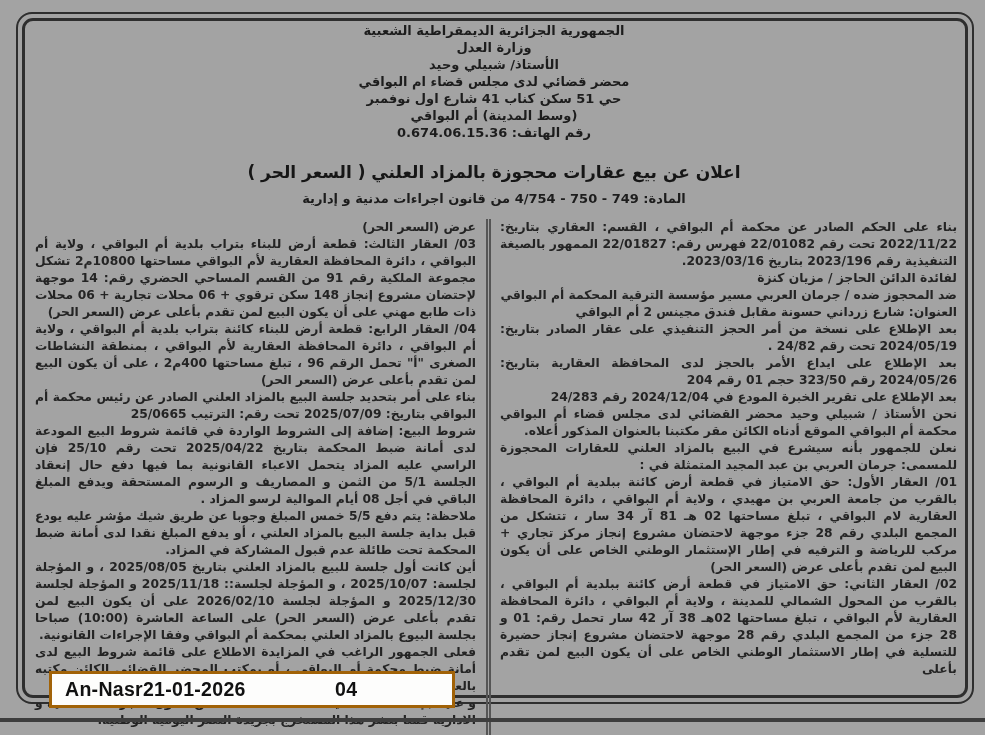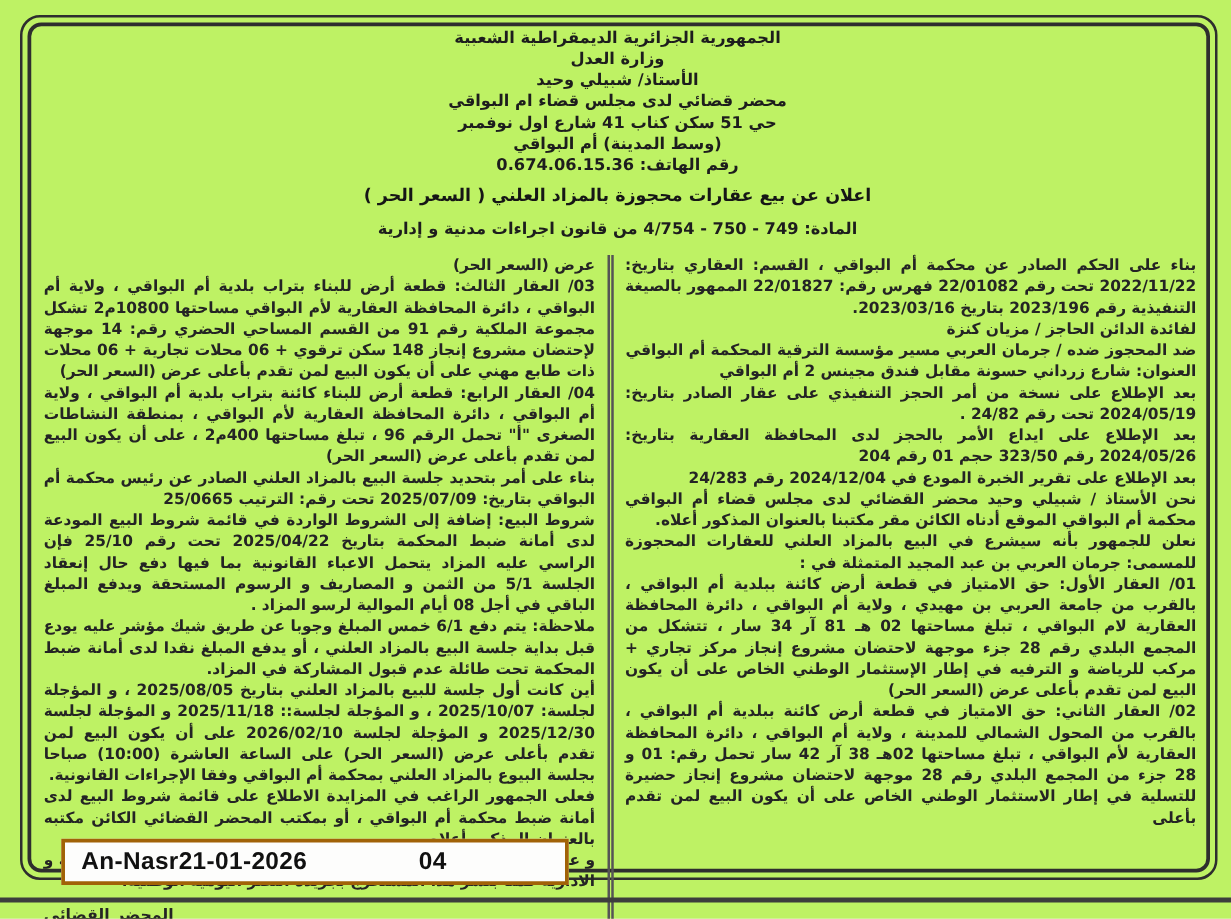--- a/index.html
+++ b/index.html
@@ -1,42 +1,42 @@
 <!DOCTYPE html>
 <html><head>
 <meta charset="utf-8">
 <style>
   * { box-sizing: border-box; margin: 0; padding: 0; }
   html, body { width: 985px; height: 735px; overflow: hidden; }
   body { background: #f3f3f1; }
   .page {
     position: relative; width: 985px; height: 735px;
-    background: #bef264; color: #222;
+    background: #a3a3a3; color: #222;
     font-family: "DejaVu Sans", sans-serif;
   }
   
   .frame-outer {
     position: absolute; left: 16px; top: 12px; width: 958px; height: 692px;
     border: 2px solid #2e2e2e; border-radius: 16px; z-index: 1;
   }
   .frame-inner {
     position: absolute; left: 4px; top: 4px; right: 4px; bottom: 4px;
     border: 3px solid #2e2e2e; border-radius: 11px;
   }
   .content {
     position: absolute; left: 31px; top: 22px; width: 926px; z-index: 2;
     direction: rtl; text-align: right;
   }
   .hline {
     text-align: center; font-weight: 700; font-size: 13px; line-height: 17px;
     color: #1d1d1d; letter-spacing: 0.1px;
   }
   .title {
-    text-align: center; font-weight: 700; font-size: 14px; line-height: 28px;
-    margin-top: 2px; color: #161616;
+    text-align: center; font-weight: 700; font-size: 17px; line-height: 28px;
+    margin-top: 17px; color: #161616;
   }
   .subtitle {
     text-align: center; font-weight: 700; font-size: 13px; line-height: 19px;
     margin-top: 3px; color: #1d1d1d;
   }
   .cols { display: flex; margin-top: 11px; align-items: stretch; }
   .col { font-size: 12.3px; line-height: 17px; font-weight: 700; color: #242424; }
   .col p { text-align: justify; margin: 0; }
   .col-right { width: 471px; padding-left: 9px; border-left: 5px double #555; }
   .col-left  { width: 455px; padding-right: 10px; padding-left: 4px; }
@@ -95,21 +95,21 @@
         <p>01/ العقار الأول: حق الامتياز في قطعة أرض كائنة ببلدية أم البواقي ، بالقرب من جامعة العربي بن مهيدي ، ولاية أم البواقي ، دائرة المحافظة العقارية لام البواقي ، تبلغ مساحتها 02 هـ 81 آر 34 سار ، تتشكل من المجمع البلدي رقم 28 جزء موجهة لاحتضان مشروع إنجاز مركز تجاري + مركب للرياضة و الترفيه في إطار الإستثمار الوطني الخاص على أن يكون البيع لمن تقدم بأعلى عرض (السعر الحر)</p>
         <p>02/ العقار الثاني: حق الامتياز في قطعة أرض كائنة ببلدية أم البواقي ، بالقرب من المحول الشمالي للمدينة ، ولاية أم البواقي ، دائرة المحافظة العقارية لأم البواقي ، تبلغ مساحتها 02هـ 38 آر 42 سار تحمل رقم: 01 و 28 جزء من المجمع البلدي رقم 28 موجهة لاحتضان مشروع إنجاز حضيرة للتسلية في إطار الاستثمار الوطني الخاص على أن يكون البيع لمن تقدم بأعلى</p>
       </div>
 
       <div class="col col-left">
         <p>عرض (السعر الحر)</p>
         <p>03/ العقار الثالث: قطعة أرض للبناء بتراب بلدية أم البواقي ، ولاية أم البواقي ، دائرة المحافظة العقارية لأم البواقي مساحتها 10800م2 تشكل مجموعة الملكية رقم 91 من القسم المساحي الحضري رقم: 14 موجهة لإحتضان مشروع إنجاز 148 سكن ترقوي + 06 محلات تجارية + 06 محلات ذات طابع مهني على أن يكون البيع لمن تقدم بأعلى عرض (السعر الحر)</p>
         <p>04/ العقار الرابع: قطعة أرض للبناء كائنة بتراب بلدية أم البواقي ، ولاية أم البواقي ، دائرة المحافظة العقارية لأم البواقي ، بمنطقة النشاطات الصغرى "أ" تحمل الرقم 96 ، تبلغ مساحتها 400م2 ، على أن يكون البيع لمن تقدم بأعلى عرض (السعر الحر)</p>
         <p>بناء على أمر بتحديد جلسة البيع بالمزاد العلني الصادر عن رئيس محكمة أم البواقي بتاريخ: 2025/07/09 تحت رقم: الترتيب 25/0665</p>
         <p>شروط البيع: إضافة إلى الشروط الواردة في قائمة شروط البيع المودعة لدى أمانة ضبط المحكمة بتاريخ 2025/04/22 تحت رقم 25/10 فإن الراسي عليه المزاد يتحمل الاعباء القانونية بما فيها دفع حال إنعقاد الجلسة 5/1 من الثمن و المصاريف و الرسوم المستحقة ويدفع المبلغ الباقي في أجل 08 أيام الموالية لرسو المزاد .</p>
-        <p>ملاحظة: يتم دفع 6/1 خمس المبلغ وجوبا عن طريق شيك مؤشر عليه يودع قبل بداية جلسة البيع بالمزاد العلني ، أو يدفع المبلغ نقدا لدى أمانة ضبط المحكمة تحت طائلة عدم قبول المشاركة في المزاد.</p>
+        <p>ملاحظة: يتم دفع 5/5 خمس المبلغ وجوبا عن طريق شيك مؤشر عليه يودع قبل بداية جلسة البيع بالمزاد العلني ، أو يدفع المبلغ نقدا لدى أمانة ضبط المحكمة تحت طائلة عدم قبول المشاركة في المزاد.</p>
         <p>أين كانت أول جلسة للبيع بالمزاد العلني بتاريخ 2025/08/05 ، و المؤجلة لجلسة: 2025/10/07 ، و المؤجلة لجلسة:: 2025/11/18 و المؤجلة لجلسة 2025/12/30 و المؤجلة لجلسة 2026/02/10 على أن يكون البيع لمن تقدم بأعلى عرض (السعر الحر) على الساعة العاشرة (10:00) صباحا بجلسة البيوع بالمزاد العلني بمحكمة أم البواقي وفقا الإجراءات القانونية.</p>
         <p>فعلى الجمهور الراغب في المزايدة الاطلاع على قائمة شروط البيع لدى أمانة ضبط محكمة أم البواقي ، أو بمكتب المحضر القضائي الكائن مكتبه بالعنوان المذكور أعلاه .</p>
         <p>و عليه / إستنادا لمقتضيات المادة 749-750 من قانون الاجراءات المدنية و الادارية قمنا بنشر هذا المستخرج بجريدة النصر اليومية الوطنية.</p>
         <div class="signature">المحضر القضائي</div>
       </div>
 
     </div>
   </div>
 
   <div class="footer-box">

